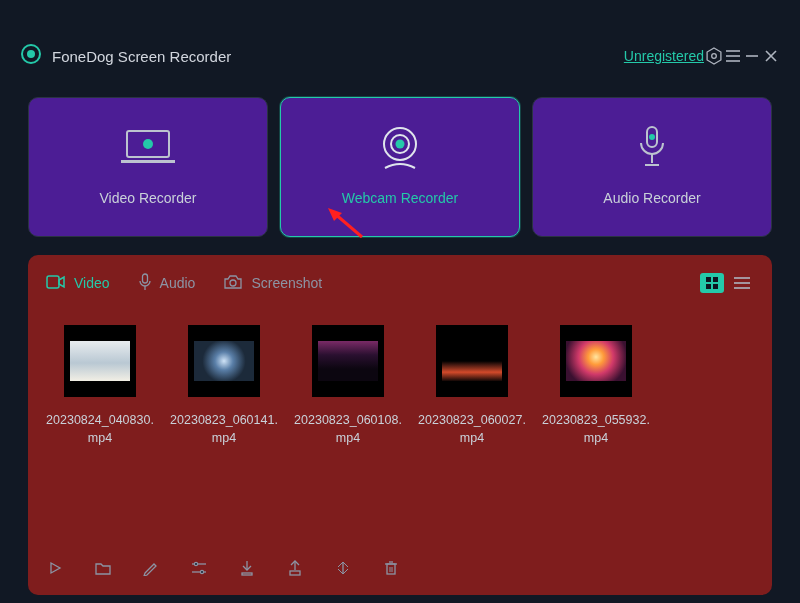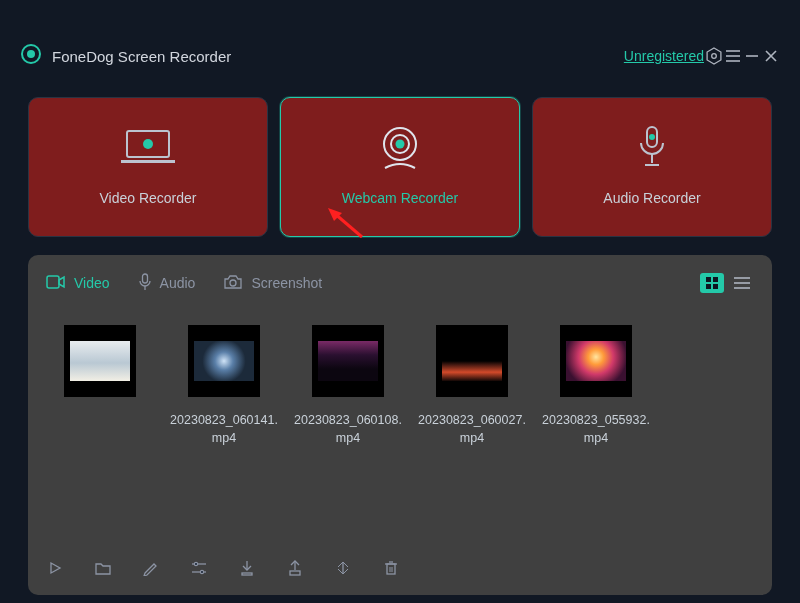--- a/index.html
+++ b/index.html
@@ -35,21 +35,21 @@
     color: #aeb4bf; cursor: pointer;
   }
   .modes {
     display: flex;
     gap: 12px;
     padding: 16px 28px 18px 28px;
   }
   .mode-card {
     flex: 1;
     height: 140px;
-    background: #7f1d1d;
+    background: #4c1d95;
     border: 1px solid #2a3342;
     border-radius: 10px;
     display: flex;
     flex-direction: column;
     align-items: center;
     justify-content: center;
     gap: 22px;
     cursor: pointer;
     color: #c9d1d9;
     font-size: 14px;
@@ -59,21 +59,21 @@
     box-shadow: 0 0 0 1px rgba(36,201,169,0.25);
     color: #e9eff5;
   }
   .mode-card.active .mode-label { color: #24c9a9; font-weight: 500; }
   .mode-icon {
     width: 54px; height: 40px;
     display: flex; align-items: center; justify-content: center;
   }
   .panel {
     margin: 0 28px 18px 28px;
-    background: #404040;
+    background: #7f1d1d;
     border-radius: 10px;
     padding: 0 18px 18px 18px;
     height: 340px;
     display: flex;
     flex-direction: column;
   }
   .tabs {
     display: flex;
     align-items: center;
     justify-content: space-between;
@@ -273,20 +273,21 @@
       </span>
     </div>
   </div>
 
   <div class="grid">
 
     <div class="item">
       <div class="thumb">
         <div class="thumb-inner" style="background:linear-gradient(180deg,#e8ecef 0%,#b9c8d3 55%,#f2efe5 100%);"></div>
       </div>
+      <div class="fname">20230824_040830.mp4</div>
     </div>
 
     <div class="item">
       <div class="thumb">
         <div class="thumb-inner" style="background:radial-gradient(circle at 50% 50%, #cfe3f7 0%, #5a7fa8 25%, #1c2a3a 60%), repeating-linear-gradient(90deg,#b7cde2 0 2px,transparent 2px 4px);"></div>
       </div>
       <div class="fname">20230823_060141.mp4</div>
     </div>
 
     <div class="item">

